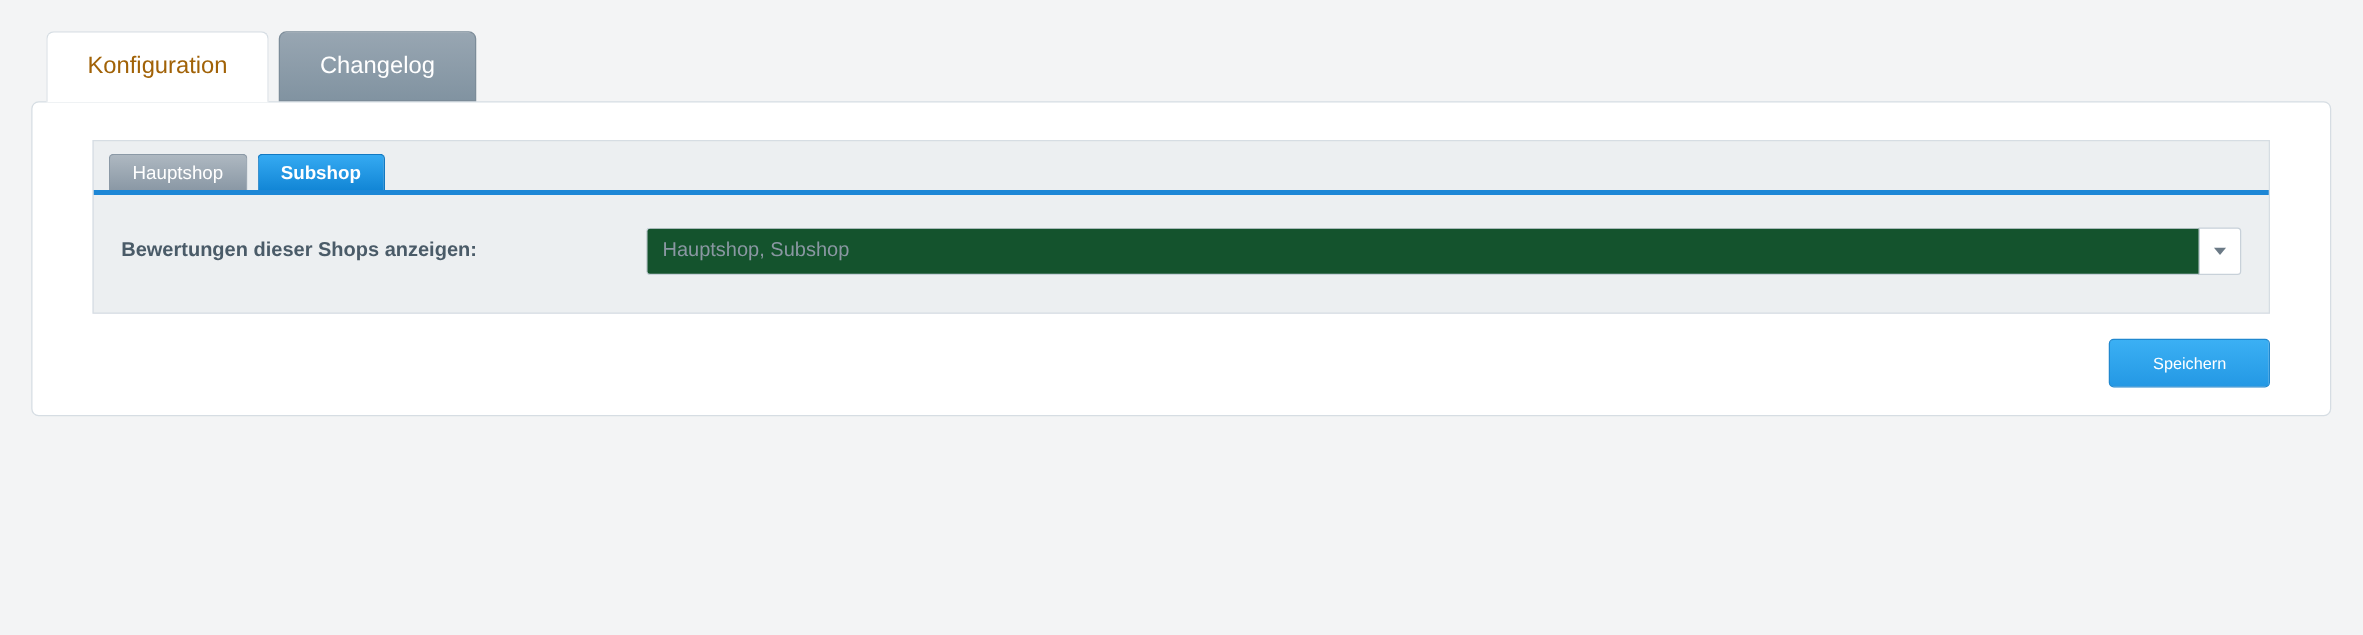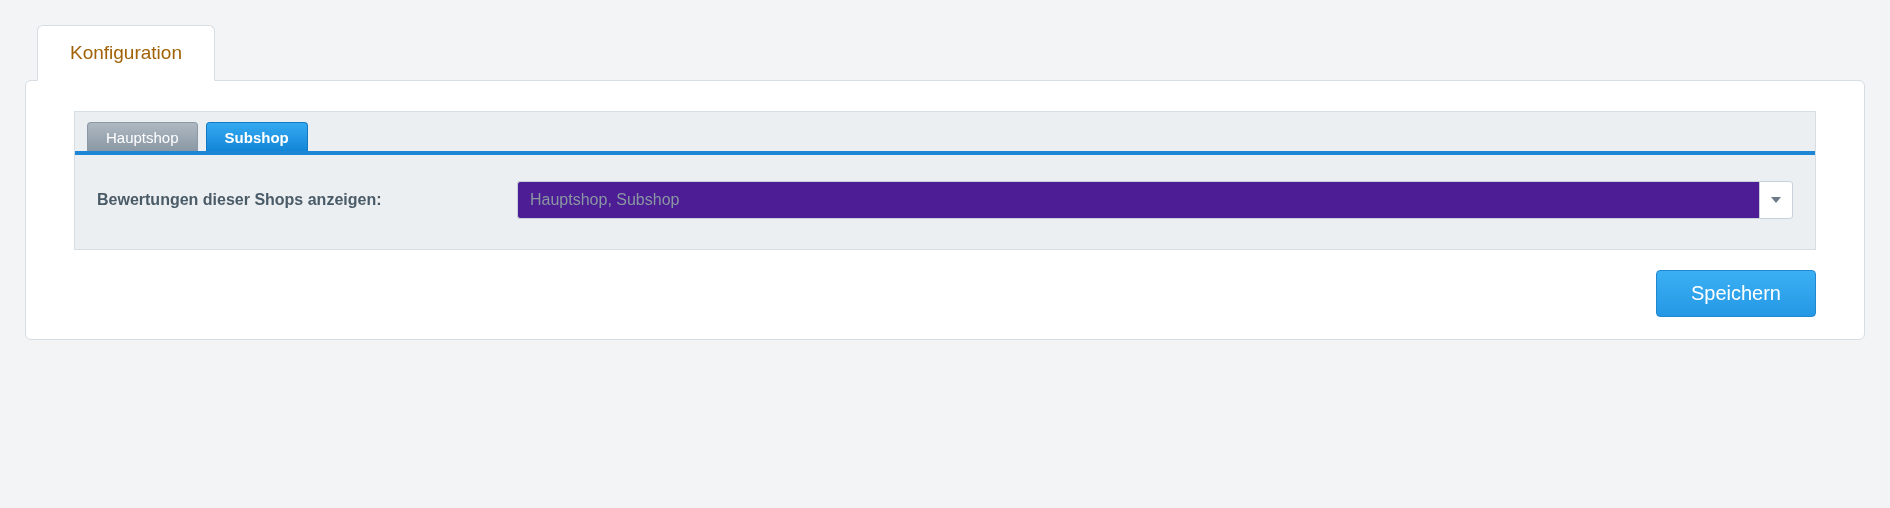--- a/index.html
+++ b/index.html
@@ -105,21 +105,21 @@
     color: #4a5b68;
     font-size: 16px;
   }
   .select-wrap {
     flex: 1;
     display: flex;
     height: 38px;
   }
   .select-input {
     flex: 1;
-    background: #4c1d95;
+    background: #14532d;
     border: 1px solid #c8d1d9;
     border-right: none;
     border-radius: 3px 0 0 3px;
     padding: 0 12px;
     color: #8a97a2;
     font-size: 16px;
     line-height: 36px;
     white-space: nowrap;
     overflow: hidden;
     text-overflow: ellipsis;
@@ -142,33 +142,34 @@
 
   .footer-row {
     display: flex;
     justify-content: flex-end;
     margin-top: 20px;
   }
   .save-btn {
     background: linear-gradient(to bottom, #3bb0f4 0%, #2498e4 100%);
     border: 1px solid #2088cf;
     color: #ffffff;
-    font-size: 20px;
+    font-size: 13px;
     padding: 11px 34px;
     border-radius: 4px;
     cursor: pointer;
   }
 </style>
 </head>
 <body>
 
 <div class="wrap">
 
   <div class="outer-tabstrip">
     <div class="outer-tab active">Konfiguration</div>
+    <div class="outer-tab inactive">Changelog</div>
   </div>
 
   <div class="outer-panel">
 
     <div class="inner-panel">
 
       <div class="inner-tabstrip">
         <div class="inner-tab inactive">Hauptshop</div>
         <div class="inner-tab active">Subshop</div>
       </div>

